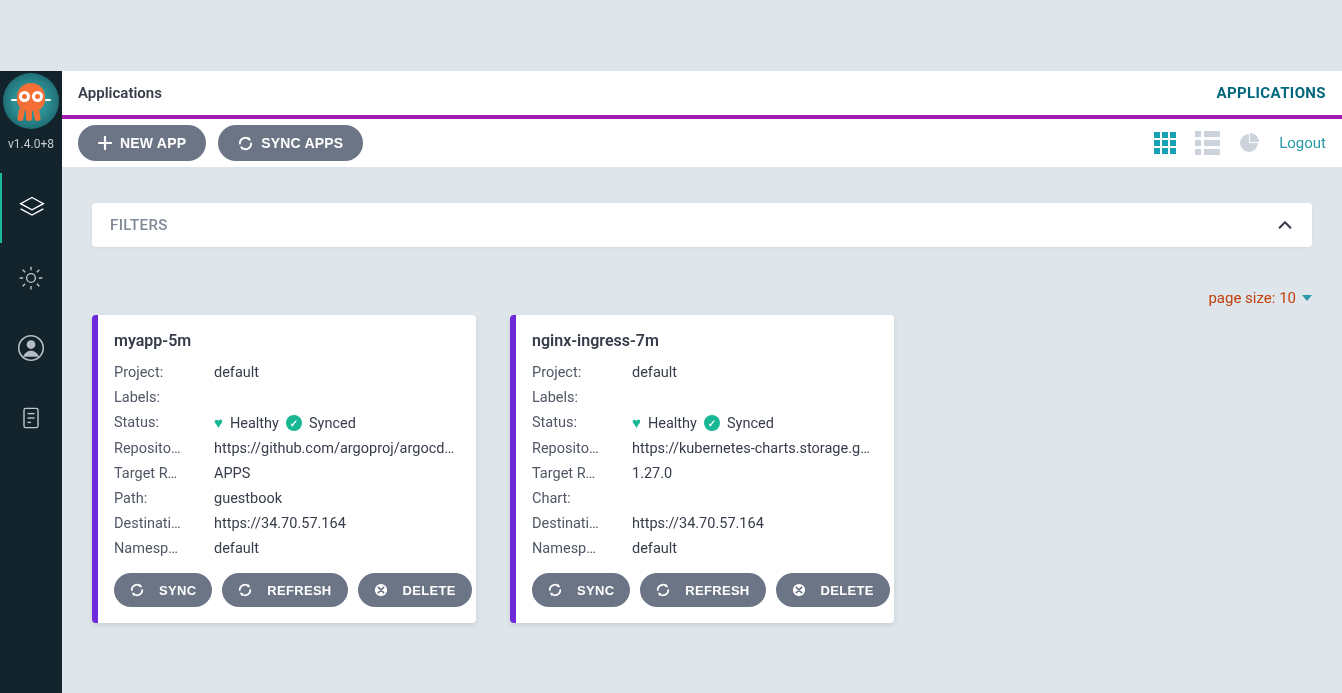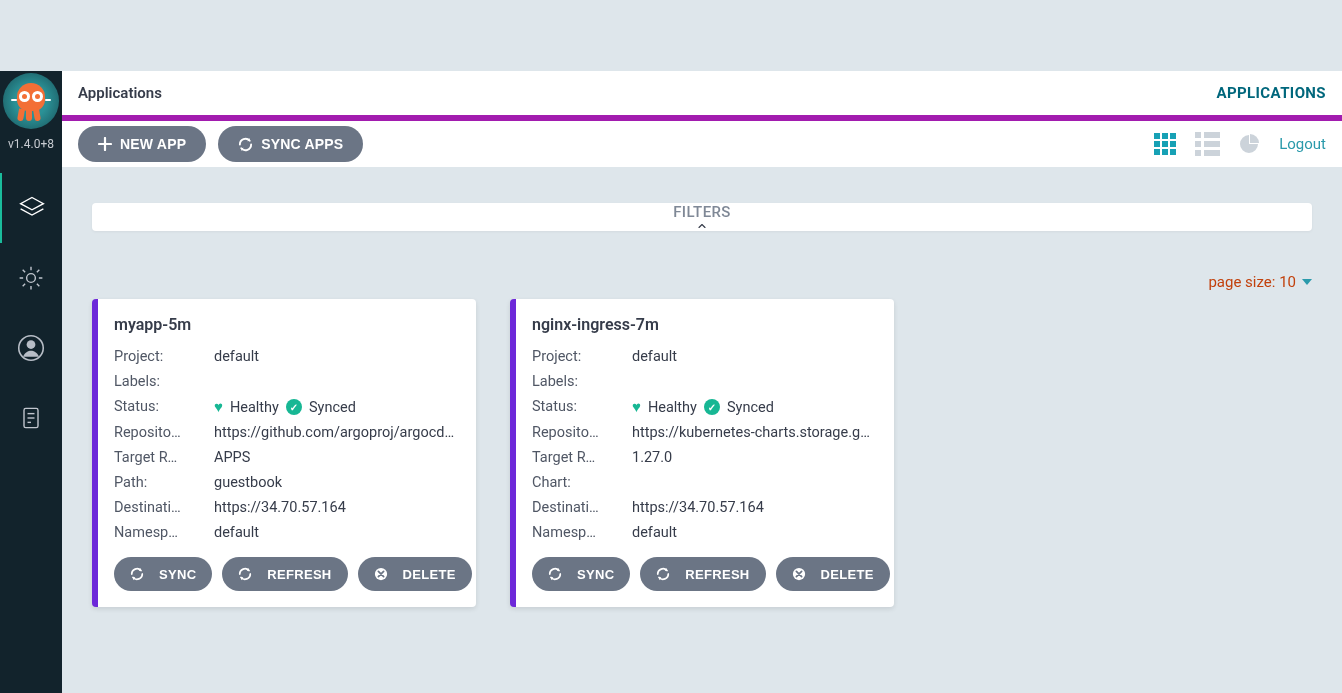--- a/index.html
+++ b/index.html
@@ -61,21 +61,21 @@
   .side-svg{width:28px;height:28px;stroke:#c0c5cd;fill:none;stroke-width:1.6;}
   .side-item.active .side-svg{stroke:#fff;}
   .content{flex:1;}
   .hdr{
     background:#ffffff;height:44px;display:flex;align-items:center;
     padding:0 16px;justify-content:space-between;
   }
   .hdr-title{font-weight:600;font-size:15px;color:#363c4a;}
   .hdr-right{color:#00677c;font-weight:700;letter-spacing:.4px;font-size:15px;}
   .toolbar{
-    background:#fff;height:52px;border-top:6px solid #a21caf;
+    background:#fff;height:52px;border-top:4px solid #a21caf;
     display:flex;align-items:center;padding:0 16px;justify-content:space-between;
   }
   .tb-left{display:flex;gap:12px;}
   .pill{
     background:#6b7585;color:#fff;border:none;border-radius:999px;
     height:36px;padding:0 20px;display:flex;align-items:center;gap:8px;
     font-weight:600;font-size:14px;cursor:pointer;letter-spacing:.2px;
   }
   .tb-right{display:flex;align-items:center;gap:18px;}
   .view-icons{display:flex;gap:18px;align-items:center;}
@@ -83,23 +83,23 @@
   .grid-glyph{display:grid;grid-template-columns:repeat(3,6px);grid-template-rows:repeat(3,6px);gap:2px;}
   .grid-glyph span{background:#ccd3da;width:6px;height:6px;}
   .grid-glyph.active span{background:#17a1b5;}
   .list-glyph{display:flex;flex-direction:column;gap:3px;}
   .list-glyph .row{display:flex;gap:3px;}
   .list-glyph .sq{width:6px;height:6px;background:#ccd3da;}
   .list-glyph .bar{width:16px;height:6px;background:#ccd3da;}
   .logout{color:#2a9aab;font-size:15px;cursor:pointer;}
   .main{padding:36px 30px 30px 30px;}
   .filters-bar{
-    background:#fff;border-radius:4px;height:28px;display:flex;align-items:center;
+    background:#fff;border-radius:4px;height:44px;display:flex;align-items:center;
     justify-content:space-between;padding:0 18px;color:#7f8896;font-weight:500;
-    letter-spacing:.4px;cursor:pointer;box-shadow:0 1px 3px rgba(0,0,0,.05);flex-direction:column;
+    letter-spacing:.4px;cursor:pointer;box-shadow:0 1px 3px rgba(0,0,0,.05);
   }
   .chev{width:18px;height:18px;}
   .page-size-row{display:flex;justify-content:flex-end;margin-top:42px;margin-bottom:8px;}
   .page-size{color:#c2410c;font-size:15px;display:flex;align-items:center;gap:4px;cursor:pointer;}
   .caret{width:0;height:0;border-left:5px solid transparent;border-right:5px solid transparent;border-top:6px solid #2a9aab;margin-left:2px;}
   .cards{display:flex;gap:34px;flex-wrap:wrap;}
   .card{
     background:#fff;border-radius:4px;width:384px;border-left:6px solid #6d28d9;
     box-shadow:0 2px 5px rgba(0,0,0,.1);padding:16px 18px 16px 16px;
   }

